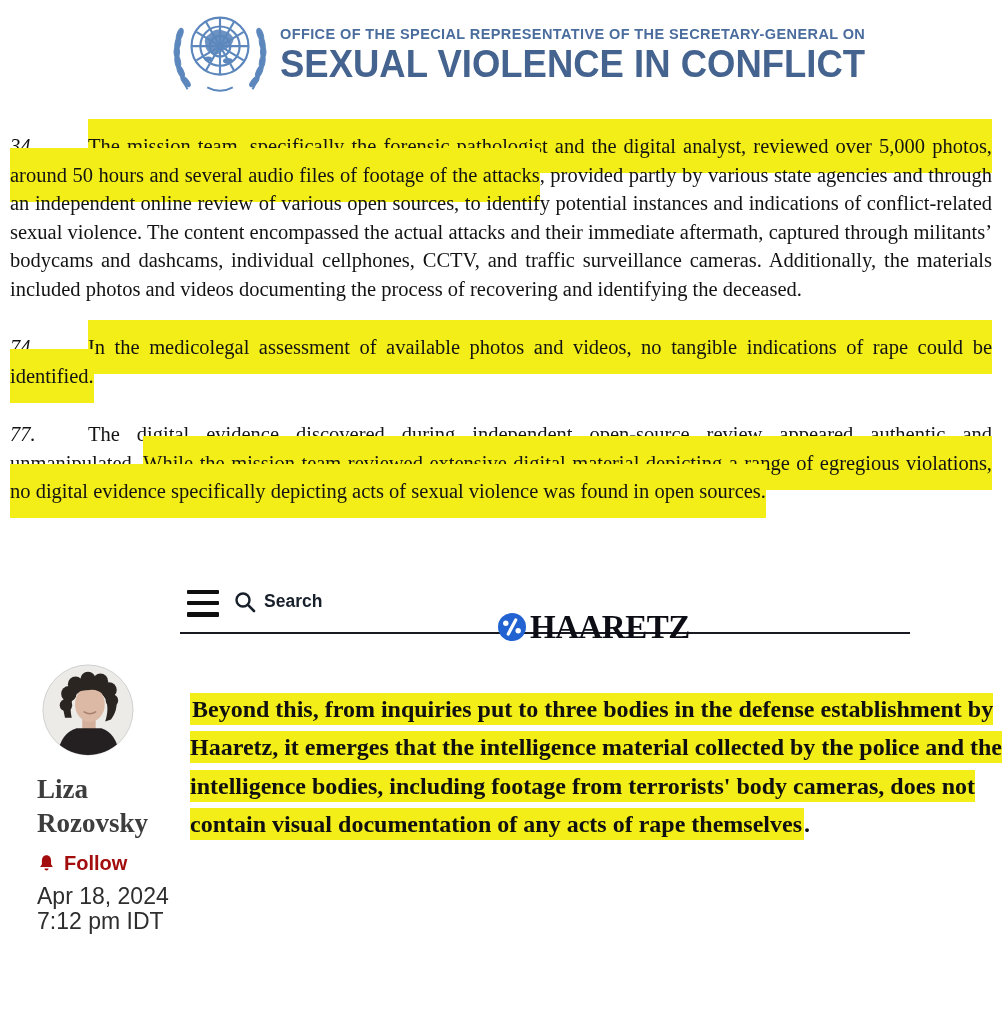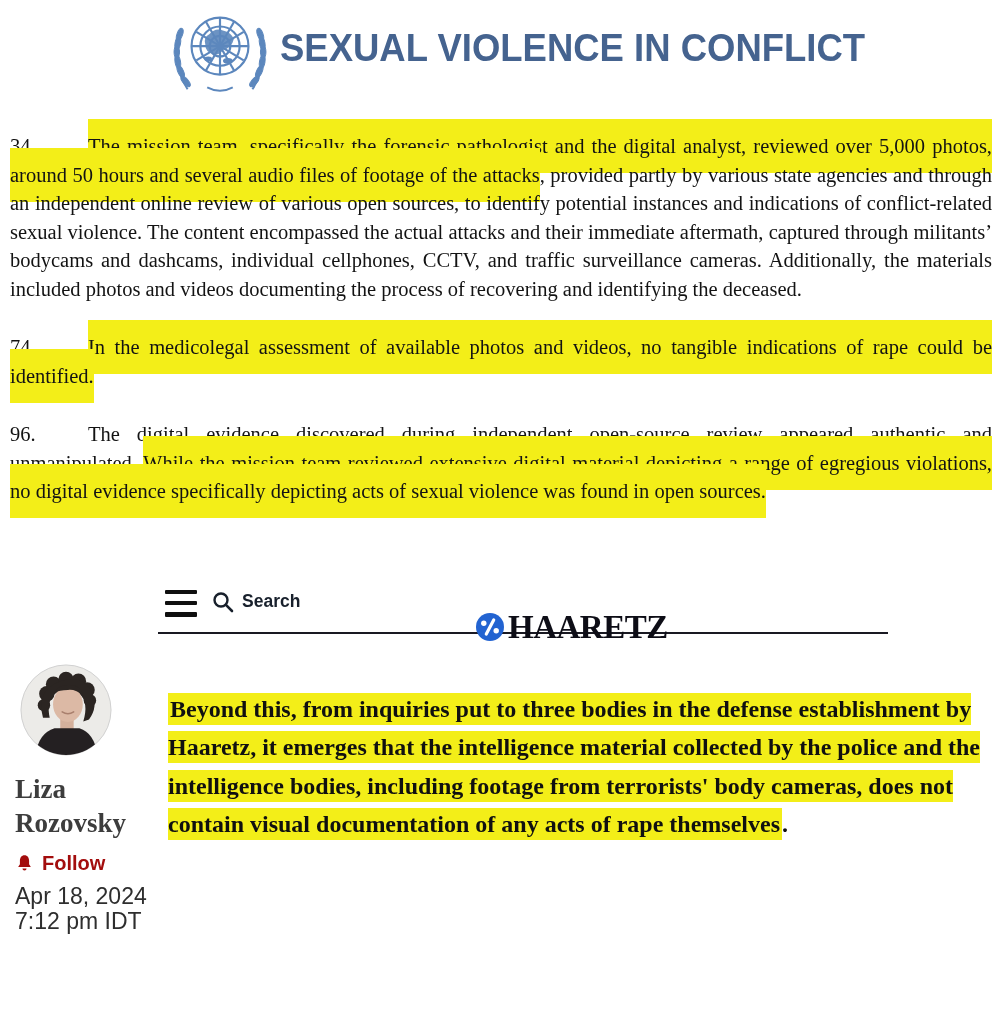--- a/index.html
+++ b/index.html
@@ -8,25 +8,25 @@
   
   .un-header{display:flex;align-items:flex-start;margin:6px 0 0 166px;}
   .un-emblem{width:108px;height:96px;flex:none;}
   .un-text{margin-left:6px;padding-top:20px;font-family:"Liberation Sans",sans-serif;}
   .un-org{font-size:14.5px;font-weight:700;color:var(--un_blue);letter-spacing:0.4px;white-space:nowrap;}
   .un-title{font-size:38px;font-weight:700;color:var(--un_title_blue);margin-top:1px;transform:scaleX(.96);transform-origin:left;white-space:nowrap;}
 
   
   .report{margin:30px 10px 0 10px;text-align:justify;font-size:20.5px;line-height:28.5px;color:#131313;}
   .para + .para{margin-top:30px;}
-  .pnum{display:inline-block;width:78px;}
+  .pnum{display:inline-block;width:78px;font-style:italic;}
   .hl{background:var(--highlight);padding:16px 0;}
 
   
-  .haaretz{margin-top:76px;}
+  .haaretz{margin-top:76px;padding-left:22px;}
   .hz-header{position:relative;margin-left:158px;width:730px;height:50px;}
   .hamburger{position:absolute;left:7px;top:8px;width:32px;height:27px;display:flex;flex-direction:column;justify-content:space-between;cursor:pointer;}
   .hamburger span{display:block;height:4.5px;background:#0f0f0f;border-radius:1px;}
   .hz-search{position:absolute;left:53px;top:8px;display:flex;align-items:center;gap:7px;font-family:"Liberation Sans",sans-serif;font-weight:700;font-size:17.5px;color:#18202c;cursor:pointer;}
   .hz-search svg{width:24px;height:24px;display:block;}
   .hz-logo{position:absolute;left:318px;top:3px;display:flex;align-items:center;gap:4px;cursor:pointer;margin-top:24px;}
   .hz-badge{width:28px;height:28px;display:block;}
   .hz-wordmark{font-family:"Liberation Serif",serif;font-weight:700;font-size:33px;letter-spacing:-0.5px;color:var(--logo_ink);}
   .hz-rule{margin-left:158px;width:730px;border-top:2.5px solid var(--header_rule);}
 
@@ -74,29 +74,30 @@
       <ellipse cx="90" cy="76" rx="2.8" ry="6.5" transform="rotate(40 90 76)"></ellipse>
       <ellipse cx="95" cy="66" rx="2.8" ry="6.5" transform="rotate(25 95 66)"></ellipse>
       <ellipse cx="98" cy="56" rx="2.8" ry="6.5" transform="rotate(10 98 56)"></ellipse>
       <ellipse cx="99" cy="46" rx="2.8" ry="6.5"></ellipse>
       <ellipse cx="98" cy="37" rx="2.8" ry="6.5" transform="rotate(-10 98 37)"></ellipse>
       <ellipse cx="96" cy="28" rx="2.8" ry="6.5" transform="rotate(-20 96 28)"></ellipse>
       <path d="M42 82 Q55 89 68 82" fill="none" stroke-width="2"></path>
     </g>
   </svg>
   <div class="un-text">
+    <div class="un-org">OFFICE OF THE SPECIAL REPRESENTATIVE OF THE SECRETARY-GENERAL ON</div>
     <div class="un-title">SEXUAL VIOLENCE IN CONFLICT</div>
   </div>
 </header>
 
 <section class="report">
   <div id="paragraphs">
       <div class="para"><span class="pnum">34.</span><span class="hl">The mission team, specifically the forensic pathologist and the digital analyst, reviewed over 5,000 photos, around 50 hours and several audio files of footage of the attacks</span><span>, provided partly by various state agencies and through an independent online review of various open sources, to identify potential instances and indications of conflict-related sexual violence. The content encompassed the actual attacks and their immediate aftermath, captured through militants’ bodycams and dashcams, individual cellphones, CCTV, and traffic surveillance cameras. Additionally, the materials included photos and videos documenting the process of recovering and identifying the deceased.</span></div>
       <div class="para"><span class="pnum">74.</span><span class="hl">In the medicolegal assessment of available photos and videos, no tangible indications of rape could be identified.</span></div>
-      <div class="para"><span class="pnum">96.</span><span>The digital evidence discovered during independent open-source review appeared authentic and unmanipulated. </span><span class="hl">While the mission team reviewed extensive digital material depicting a range of egregious violations, no digital evidence specifically depicting acts of sexual violence was found in open sources.</span></div>
+      <div class="para"><span class="pnum">77.</span><span>The digital evidence discovered during independent open-source review appeared authentic and unmanipulated. </span><span class="hl">While the mission team reviewed extensive digital material depicting a range of egregious violations, no digital evidence specifically depicting acts of sexual violence was found in open sources.</span></div>
     </div>
 </section>
 
 <section class="haaretz">
   <div class="hz-header">
     <div class="hamburger">
       <span></span>
         <span></span>
         <span></span>
     </div>

